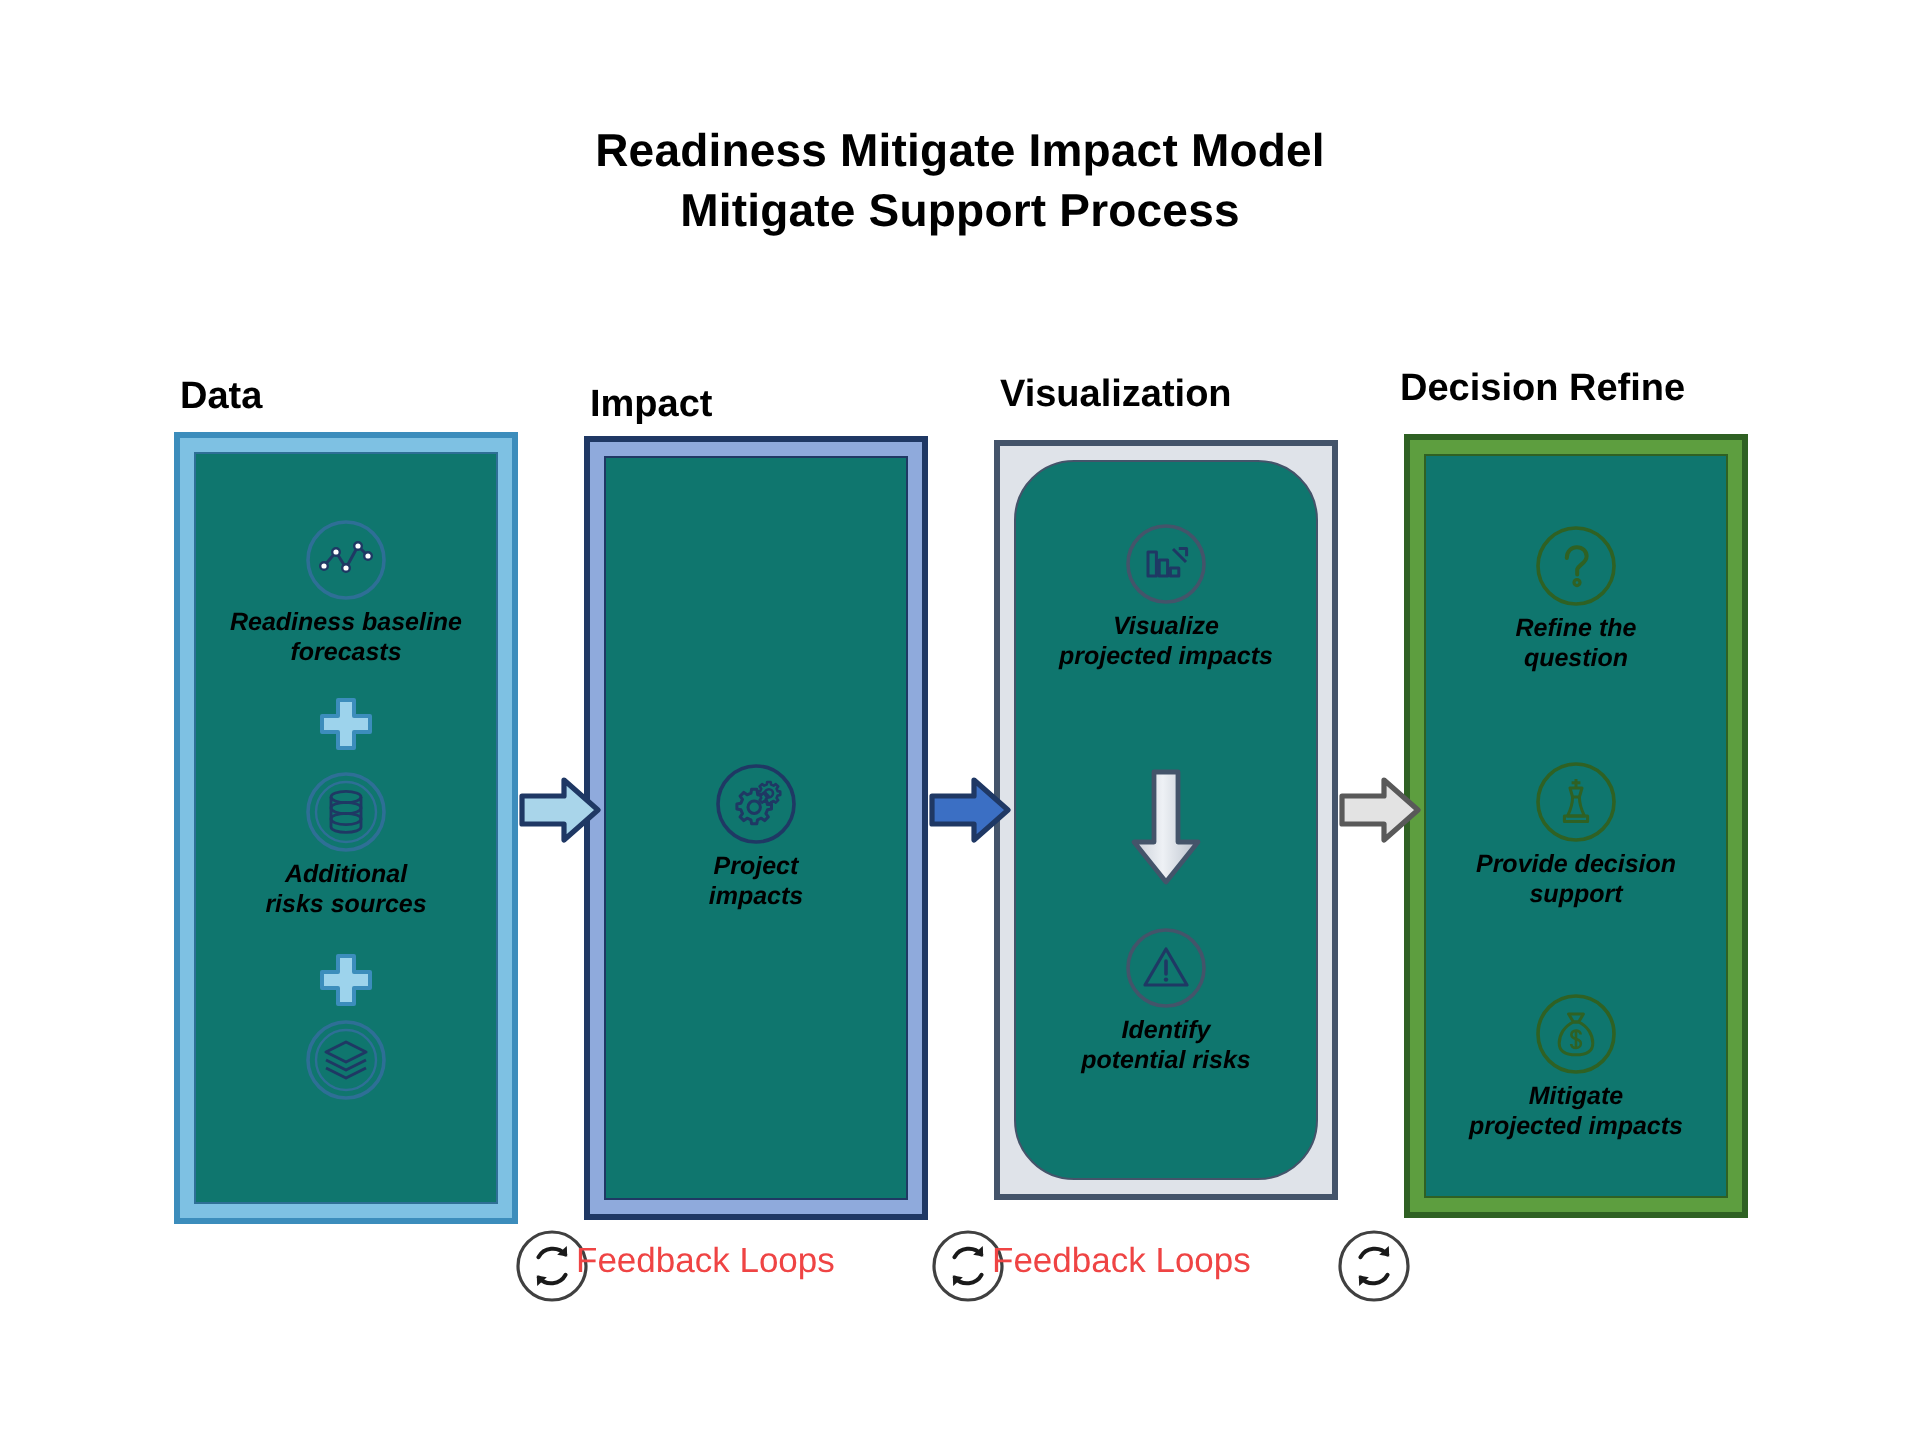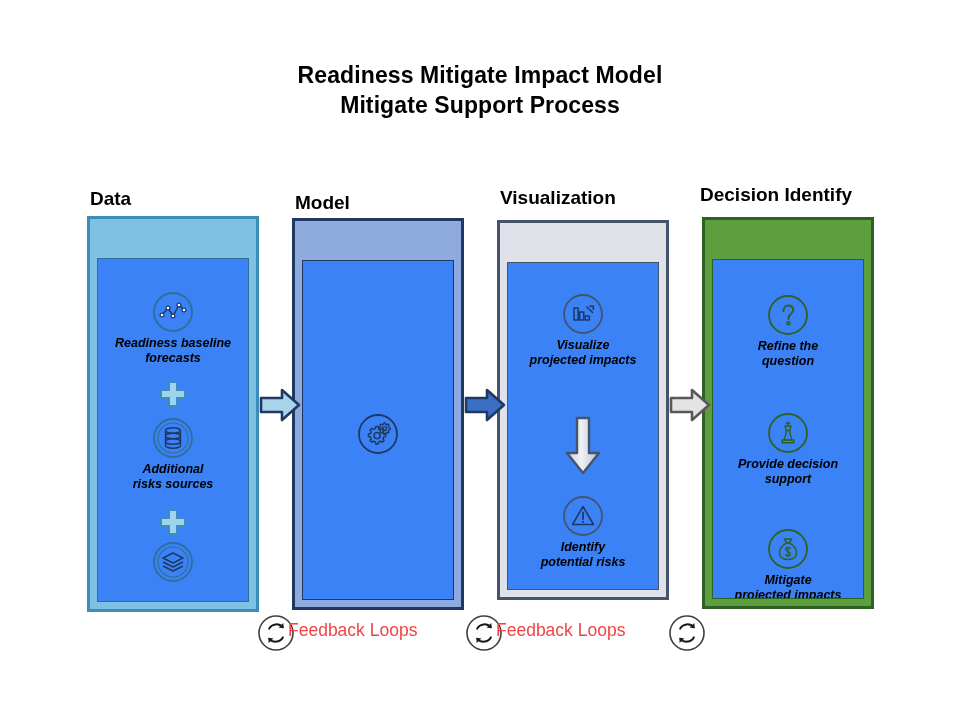--- a/index.html
+++ b/index.html
@@ -51,41 +51,40 @@
     box-sizing: border-box;
     border-style: solid;
   }
   .panel-mid {
     position: absolute;
     box-sizing: border-box;
   }
   .panel-inner {
     position: absolute;
     box-sizing: border-box;
-    background: #3b82f6;
+    background: #0f766e;
     border-style: solid;
     border-width: 1px;
     overflow: hidden;
-    margin-top: 32px;
   }
 
   
   .panel-data .panel-outer { border-width: 3px; border-color: #3c8dbc; }
   .panel-data .panel-mid   { inset: 3px; background: #7ec1e3; }
   .panel-data .panel-inner { inset: 10px; border-color: #2e6f96; }
 
   
   .panel-model .panel-outer { border-width: 3px; border-color: #1f3864; }
   .panel-model .panel-mid   { inset: 3px; background: #8faadc; }
   .panel-model .panel-inner { inset: 10px; border-color: #1f3864; }
 
   
   .panel-viz .panel-outer { border-width: 3px; border-color: #44546a; }
   .panel-viz .panel-mid   { inset: 3px; background: #dfe3e9; }
-  .panel-viz .panel-inner { inset: 10px; border-color: #44546a; }
+  .panel-viz .panel-inner { inset: 10px; border-color: #44546a; border-radius: 30px; }
 
   
   .panel-ds .panel-outer { border-width: 3px; border-color: #2f6123; }
   .panel-ds .panel-mid   { inset: 3px; background: #5d9e3f; }
   .panel-ds .panel-inner { inset: 10px; border-color: #2f6123; }
 
   
   .item {
     position: absolute;
     left: 0;
@@ -118,23 +117,23 @@
 </style>
 </head>
 <body>
 
 <div id="title-block">
   <span class="tline">Readiness Mitigate Impact Model</span>
   <span class="tline">Mitigate Support Process</span>
 </div>
 
 <div class="col-header" style="left:90px; top:188px; width:170px;">Data</div>
-<div class="col-header" style="left:295px; top:192px; width:170px;">Model</div>
+<div class="col-header" style="left:295px; top:192px; width:170px;">Impact</div>
 <div class="col-header" style="left:500px; top:187px; width:170px;">Visualization</div>
-<div class="col-header" style="left:700px; top:184px; width:180px;">Decision Identify</div>
+<div class="col-header" style="left:700px; top:184px; width:180px;">Decision Refine</div>
 
 <div class="panel panel-data" style="left:87px; top:216px; width:172px; height:396px;">
   <div class="panel-outer"></div>
   <div class="panel-mid"></div>
   <div class="panel-inner">
 
     <div class="item" style="top:32px;">
       <svg class="item-icon" width="42" height="42" viewBox="0 0 42 42">
         <circle cx="21" cy="21" r="19" fill="none" stroke="#2e6f96" stroke-width="1.8"></circle>
         <polyline points="10,24 16,17 21,25 27,14 32,19" fill="none" stroke="#1f3864" stroke-width="1.5" stroke-linejoin="round" stroke-linecap="round"></polyline>
@@ -208,20 +207,22 @@
           <circle cx="20.1" cy="22.6" r="3.1"></circle>
         </g>
         <g fill="none" stroke="#1f3864" stroke-width="1.3" stroke-linejoin="round">
           <path d="M26.6,10.0 l1.7,0 l0.25,1.3 l1.25,0.52 l1.08,-0.78 l1.2,1.2 l-0.78,1.08 l0.52,1.25 l1.3,0.25
                    l0,1.7 l-1.3,0.25 l-0.52,1.25 l0.78,1.08 l-1.2,1.2 l-1.08,-0.78 l-1.25,0.52 l-0.25,1.3 l-1.7,0
                    l-0.25,-1.3 l-1.25,-0.52 l-1.08,0.78 l-1.2,-1.2 l0.78,-1.08 l-0.52,-1.25 l-1.3,-0.25 l0,-1.7
                    l1.3,-0.25 l0.52,-1.25 l-0.78,-1.08 l1.2,-1.2 l1.08,0.78 l1.25,-0.52 Z"></path>
           <circle cx="27.45" cy="15.65" r="2.05"></circle>
         </g>
       </svg>
+      <div class="item-label" style="white-space:pre-line;">Project
+impacts</div>
     </div>
 
   </div>
 </div>
 
 <div class="panel panel-viz" style="left:497px; top:220px; width:172px; height:380px;">
   <div class="panel-outer"></div>
   <div class="panel-mid"></div>
   <div class="panel-inner">
 

